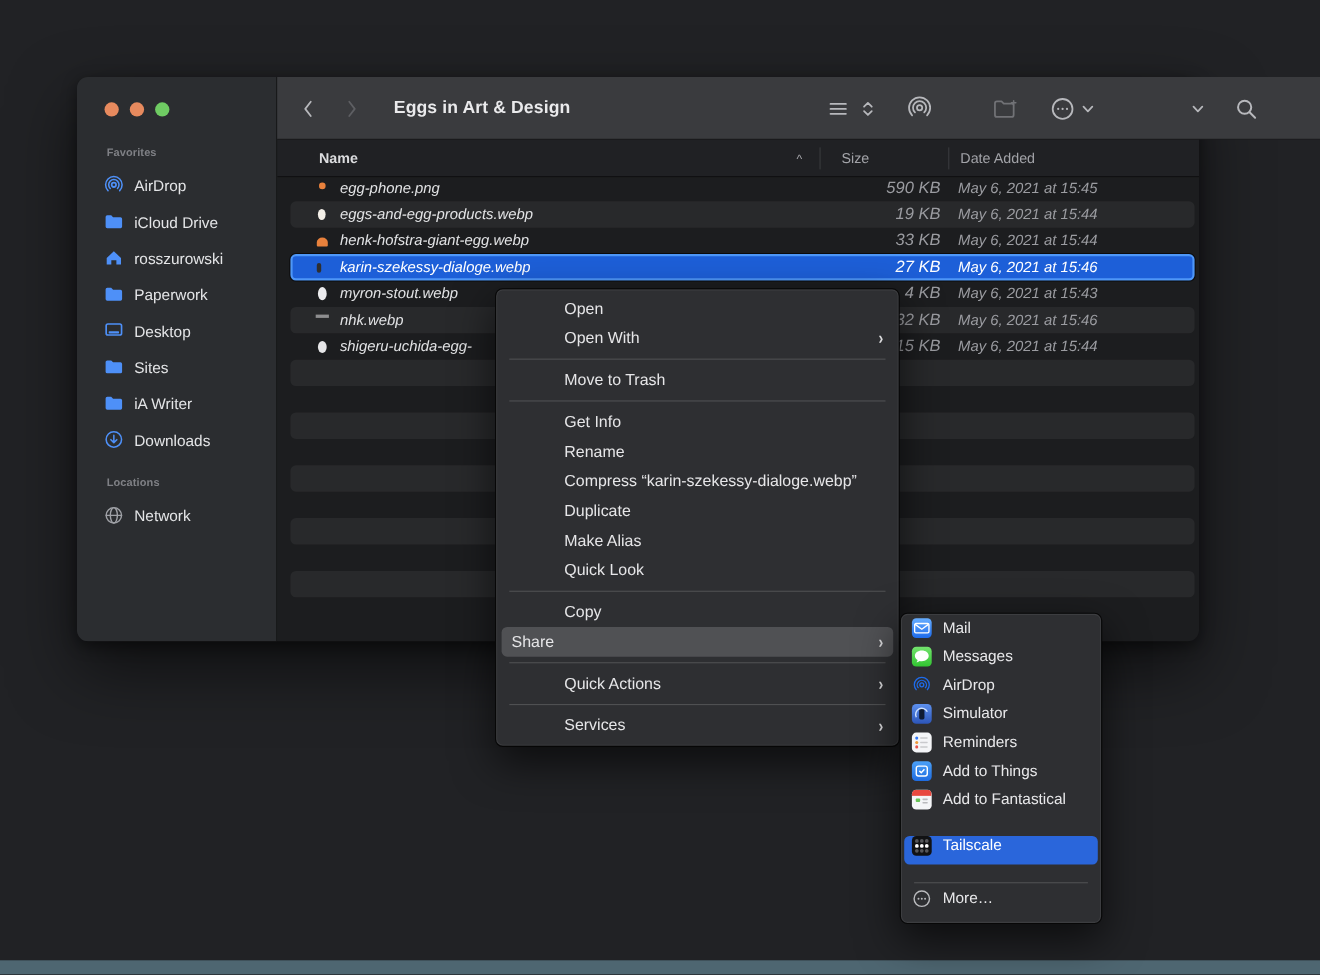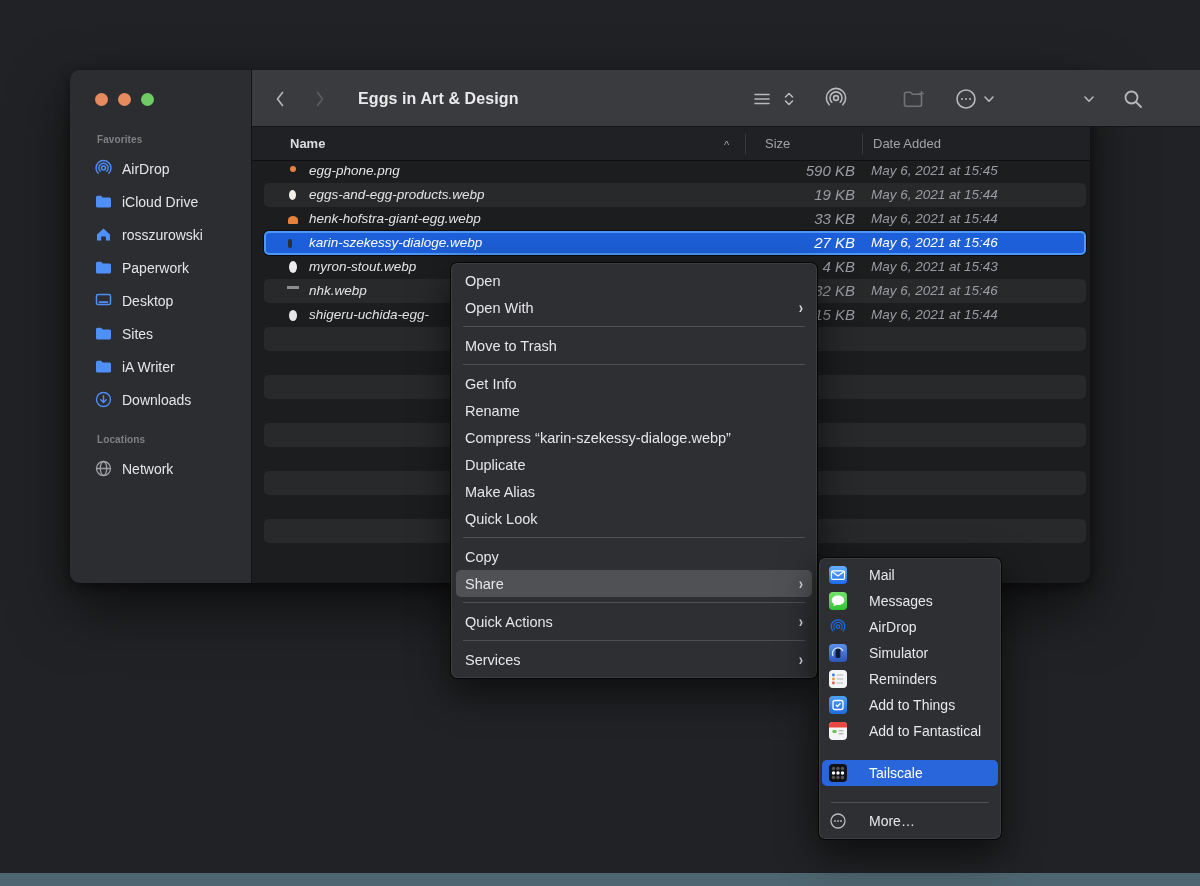--- a/index.html
+++ b/index.html
@@ -98,28 +98,28 @@
 
   
   .menu{
     position:absolute;background:#2E2F32;
     border:1px solid rgba(0,0,0,.85);border-radius:7px;
     box-shadow:0 14px 38px rgba(0,0,0,.62), inset 0 0 0 1px rgba(255,255,255,.07);
     padding:4px 0 5px 0;box-sizing:border-box;z-index:30;
   }
   #context-menu{left:450px;top:262px;width:368px;}
   #share-menu{left:818px;top:557px;width:184px;z-index:40;}
-  .mi{height:27px;display:flex;align-items:center;padding:0 14px;font-size:14.5px;color:#E6E6E8;cursor:default;position:relative;}
+  .mi{height:27px;display:flex;align-items:center;padding:0 14px;font-size:14.5px;color:#E6E6E8;cursor:default;position:relative;margin-left:48px;}
   .mi .mi-label{flex:1;white-space:nowrap;overflow:hidden;}
   .mi .mi-chevron{font-size:13px;color:#DADADC;font-weight:700;transform:scaleY(1.25);}
   .mi.hl{background:#505154;margin:0 5px;padding:0 9px;border-radius:5px;}
   .msep{height:1px;background:rgba(255,255,255,.16);margin:5px 12px;}
 
   
-  .si{height:26px;display:flex;align-items:center;gap:22px;padding:0 10px;font-size:14px;color:#E8E8EA;cursor:default;}
+  .si{height:26px;display:flex;gap:10px;padding:0 10px;font-size:14px;color:#E8E8EA;cursor:default;}
   .si.sel{background:#2A66DB;margin:16px 3px;padding:0 7px;border-radius:5px;color:#FFFFFF;}
   .app{width:18px;height:18px;border-radius:4px;position:relative;flex:0 0 18px;overflow:hidden;}
   .app svg{position:absolute;left:0;top:0;}
   .app-mail{background:linear-gradient(#67AEFF,#1E6BEB);}
   .app-messages{background:linear-gradient(#74E36E,#31C531);}
   .app-simulator{background:linear-gradient(#5D90EE,#2C55B8);}
   .app-reminders{background:#F4F5F7;}
   .app-things{background:linear-gradient(#4BA1F8,#1E6BE0);}
   .app-fantastical{background:#F4F5F7;}
   .app-tailscale{background:#111214;}

